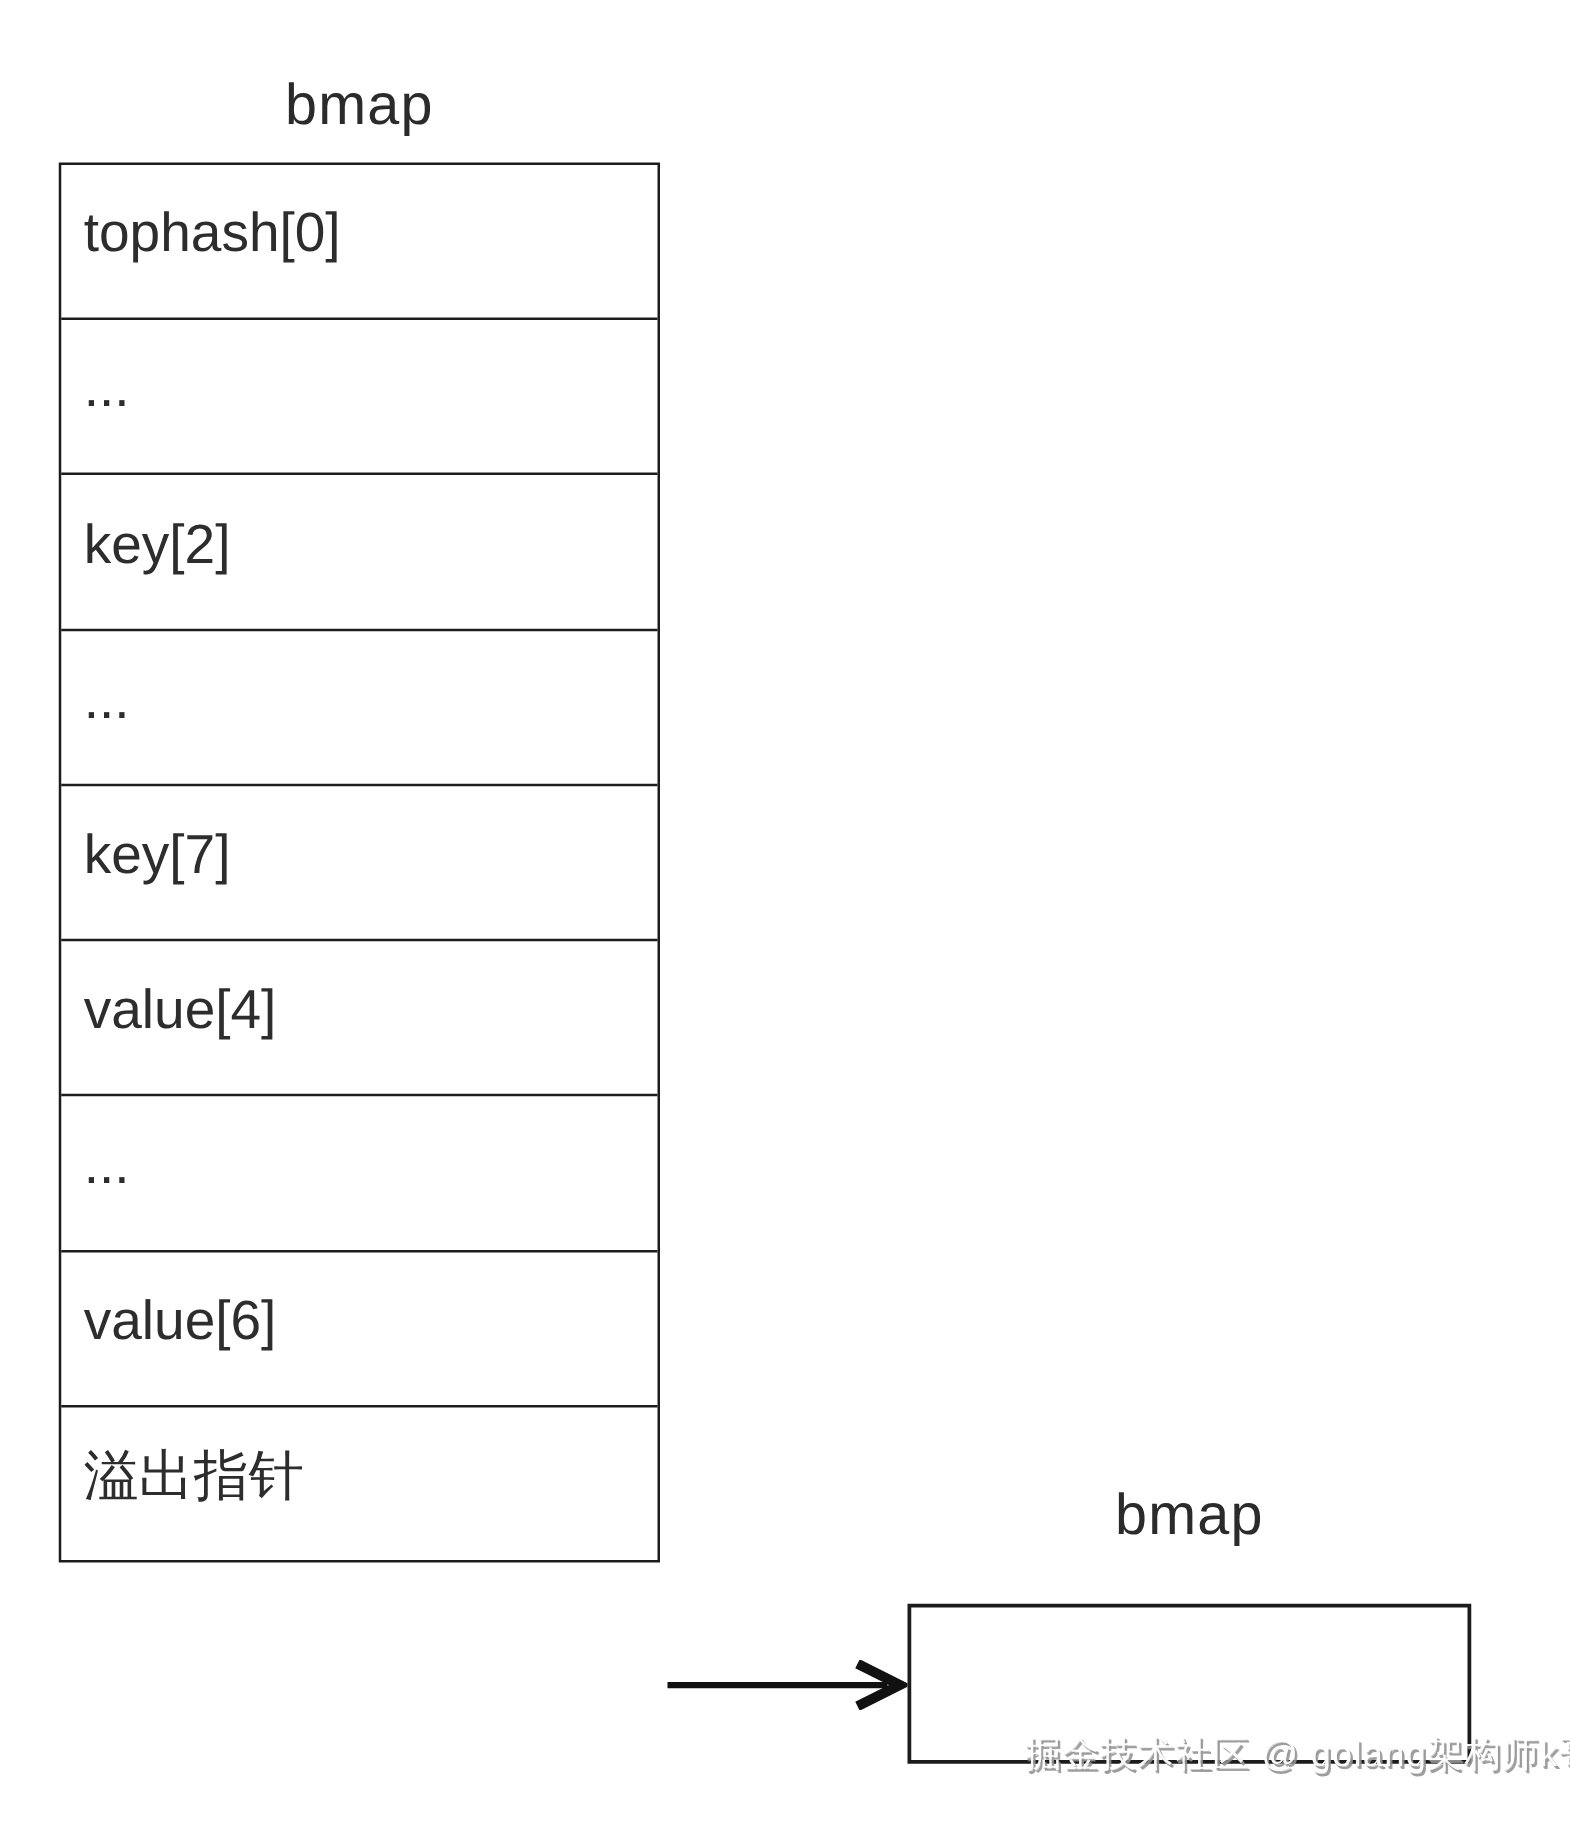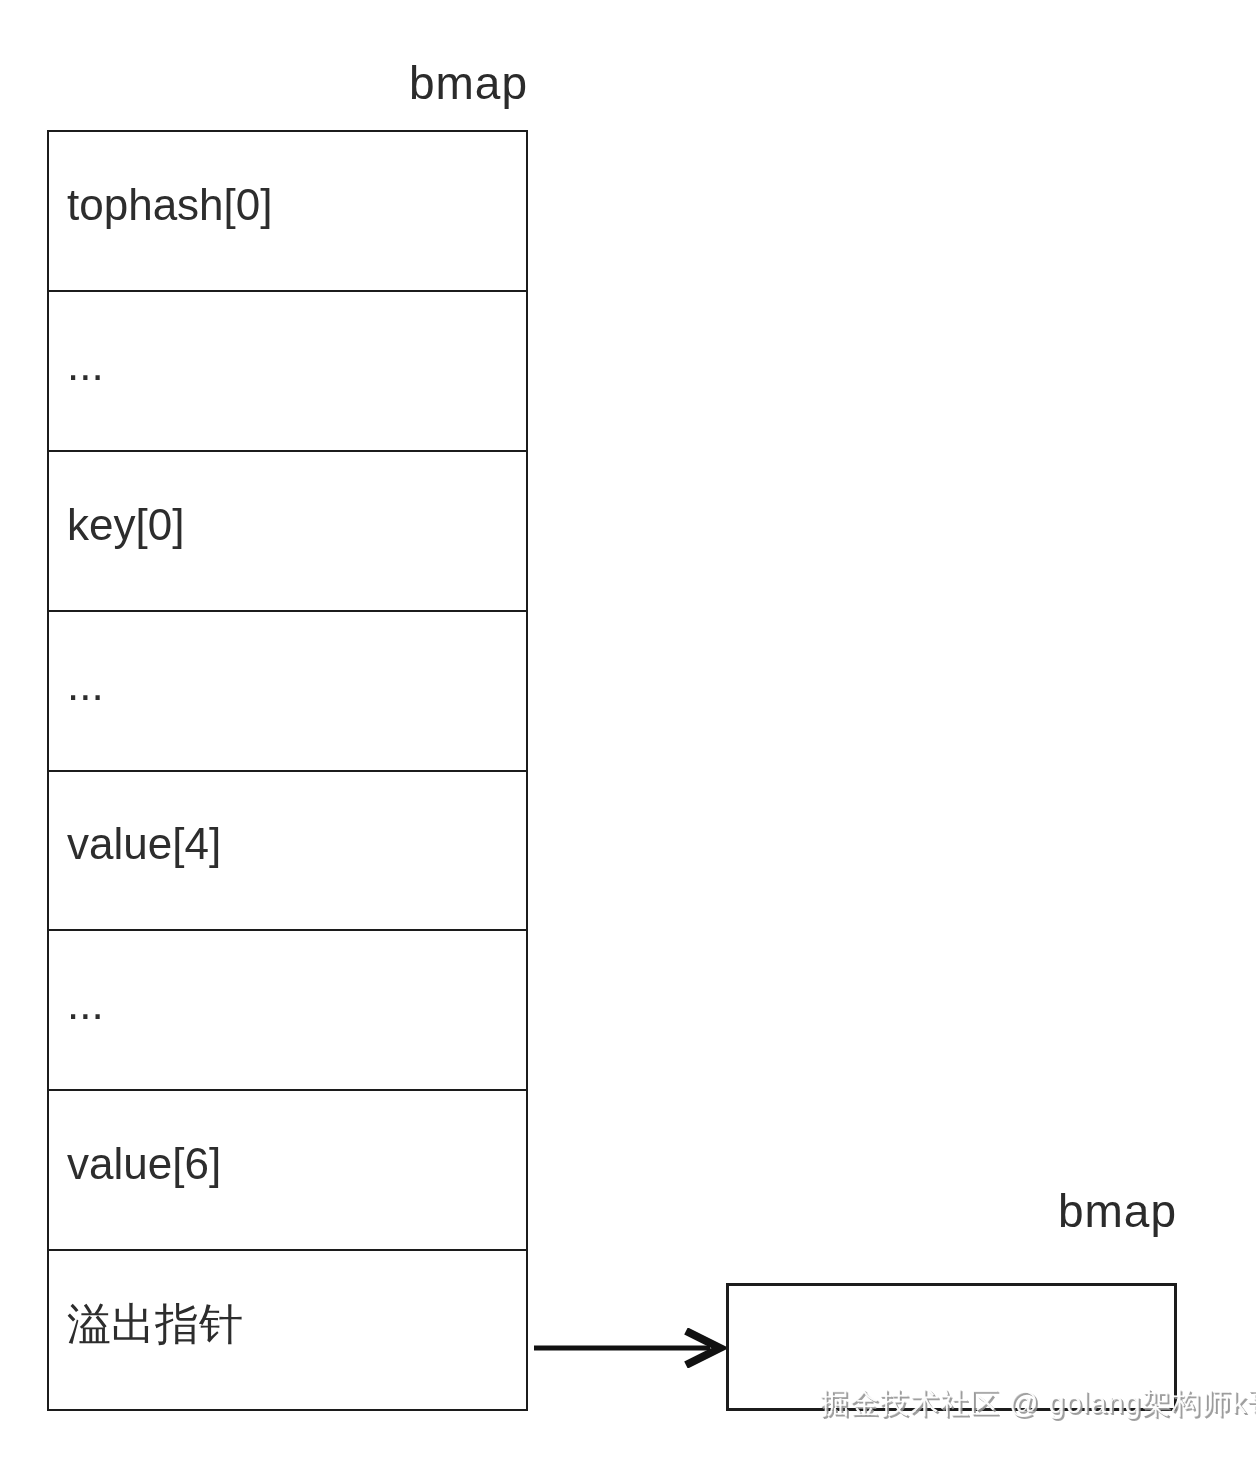--- a/index.html
+++ b/index.html
@@ -12,40 +12,40 @@
     height: 1462px;
     background: #ffffff;
     overflow: hidden;
   }
 
   .bucket-title {
     position: absolute;
     font-size: 46px;
     font-weight: 400;
     color: #2b2b2b;
-    text-align: right;
+    text-align: center;
     letter-spacing: 1px;
   }
   .main-title {
     left: 47px;
     top: 56px;
     width: 481px;
   }
   .overflow-title {
     left: 726px;
     top: 1184px;
     width: 451px;
   }
 
   .bucket-table {
     position: absolute;
     left: 47px;
     top: 130px;
     width: 481px;
-    height: 1281px;
+    height: 1120px;
     border: 2.5px solid #1c1c1c;
     background: #ffffff;
     display: flex;
     flex-direction: column;
   }
   .bucket-cell {
     flex: 1 1 0;
     border-bottom: 2.5px solid #1c1c1c;
     display: flex;
     align-items: center;
@@ -92,22 +92,23 @@
 </head>
 <body>
 
 <div class="canvas">
 
   <div class="bucket-title main-title">bmap</div>
 
   <div class="bucket-table">
     <div class="bucket-cell">tophash[0]</div>
     <div class="bucket-cell">...</div>
-    <div class="bucket-cell">key[0]</div>
+    <div class="bucket-cell">key[2]</div>
     <div class="bucket-cell">...</div>
+    <div class="bucket-cell">key[7]</div>
     <div class="bucket-cell">value[4]</div>
     <div class="bucket-cell">...</div>
     <div class="bucket-cell">value[6]</div>
     <div class="bucket-cell">溢出指针</div>
   </div>
 
   <svg class="overflow-arrow" viewBox="0 0 198 40" xmlns="http://www.w3.org/2000/svg" aria-hidden="true">
     <line x1="4" y1="20" x2="180" y2="20" stroke="#111111" stroke-width="5"></line>
     <polyline points="156,3 190,20 156,37" fill="none" stroke="#111111" stroke-width="8"></polyline>
   </svg>

